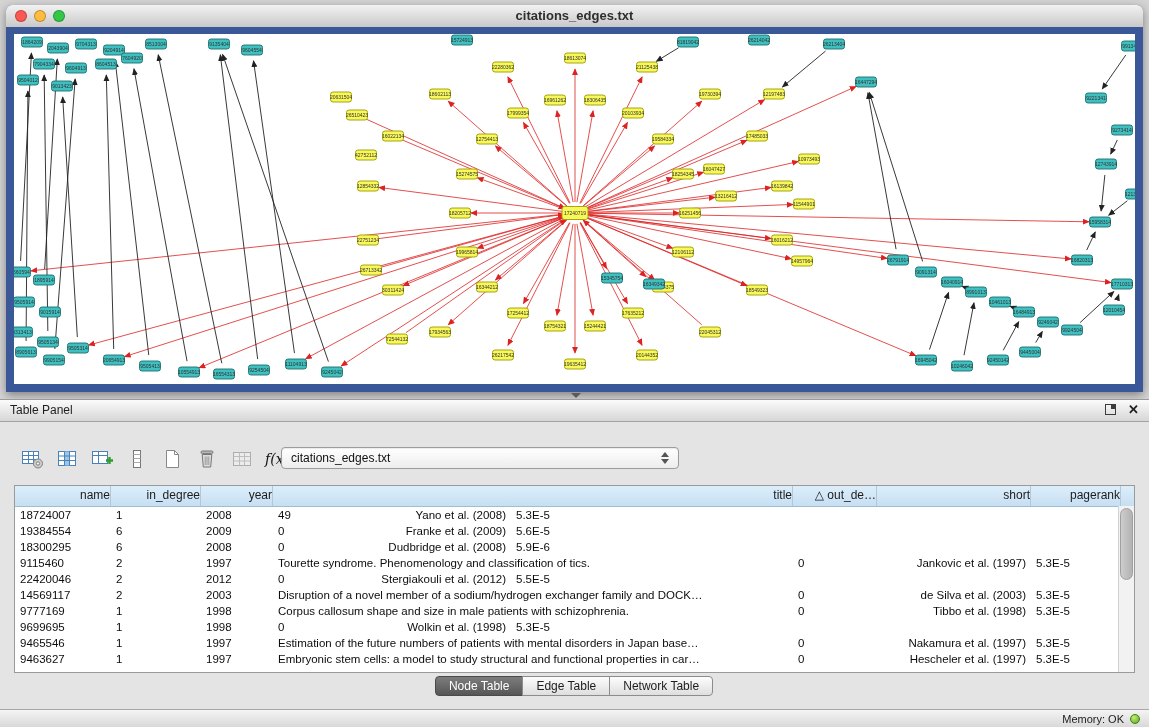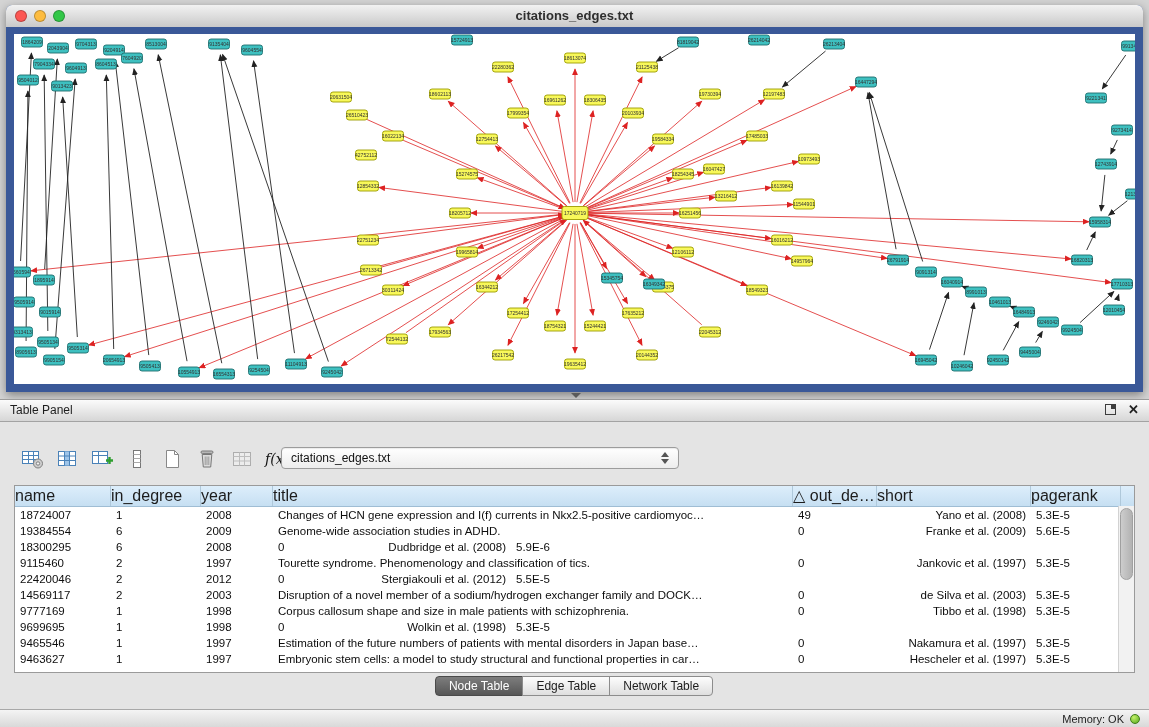--- a/index.html
+++ b/index.html
@@ -44,21 +44,21 @@
             background:linear-gradient(#ffffff,#ededed);border:1px solid #9c9c9c;border-radius:4px;
             display:flex;align-items:center;box-shadow:inset 0 1px 1px rgba(0,0,0,.08)}
   .dropdown .val{flex:1;font-size:12px;color:#111;padding-left:9px;white-space:nowrap;overflow:hidden}
   .updown{width:18px;display:flex;flex-direction:column;align-items:center;gap:2px;padding-right:4px}
   .tri-up{width:0;height:0;border-left:4px solid transparent;border-right:4px solid transparent;border-bottom:5px solid #555}
   .tri-dn{width:0;height:0;border-left:4px solid transparent;border-right:4px solid transparent;border-top:5px solid #555}
 
   .table-wrap{position:absolute;left:14px;right:14px;top:85px;height:188px;background:#fff;
               border:1px solid #9a9a9a;box-sizing:border-box;overflow:hidden}
   .thead{display:flex;height:20px;background:linear-gradient(#ddeefb,#c6dff2);border-bottom:1px solid #9fbdd4}
-  .th{font-size:16px;line-height:19px;text-align:left;border-right:1px solid #afc8da;color:#1c1c1c;
+  .th{font-size:12px;line-height:19px;text-align:right;border-right:1px solid #afc8da;color:#1c1c1c;
       box-sizing:border-box;white-space:nowrap;overflow:hidden}
   .tbody{position:relative}
   .tr{display:flex;height:16px;line-height:16px}
   .td{font-size:11.5px;white-space:nowrap;overflow:hidden;box-sizing:border-box;padding:0 5px;color:#0d0d0d}
   .c0{width:96px}.c1{width:90px}.c2{width:72px}.c3{width:520px}.c4{width:84px}.c5{width:154px}.c6{width:90px}
   .td.c5{text-align:right}
   .vscroll{position:absolute;right:0;top:20px;bottom:0;width:15px;background:#f2f2f2;border-left:1px solid #d2d2d2}
   .vthumb{position:absolute;left:1px;right:1px;top:2px;height:72px;background:linear-gradient(90deg,#cdcdcd,#b2b2b2);
           border:1px solid #a0a0a0;border-radius:7px;box-sizing:border-box}
 
@@ -694,30 +694,28 @@
         <div class="th c3">title</div>
         <div class="th c4">△ out_de…</div>
         <div class="th c5">short</div>
         <div class="th c6">pagerank</div>
       </div>
     <div class="tbody">
         <div class="tr">
           <div class="td c0">18724007</div>
           <div class="td c1">1</div>
           <div class="td c2">2008</div>
-          <div class="td c3">Changes of HCN gene expression and I(f) currents in Nkx2.5-positive cardiomyoc…</div>
           <div class="td c4">49</div>
           <div class="td c5">Yano et al. (2008)</div>
           <div class="td c6">5.3E-5</div>
         </div>
         <div class="tr">
           <div class="td c0">19384554</div>
           <div class="td c1">6</div>
           <div class="td c2">2009</div>
-          <div class="td c3">Genome-wide association studies in ADHD.</div>
           <div class="td c4">0</div>
           <div class="td c5">Franke et al. (2009)</div>
           <div class="td c6">5.6E-5</div>
         </div>
         <div class="tr">
           <div class="td c0">18300295</div>
           <div class="td c1">6</div>
           <div class="td c2">2008</div>
           <div class="td c4">0</div>
           <div class="td c5">Dudbridge et al. (2008)</div>

